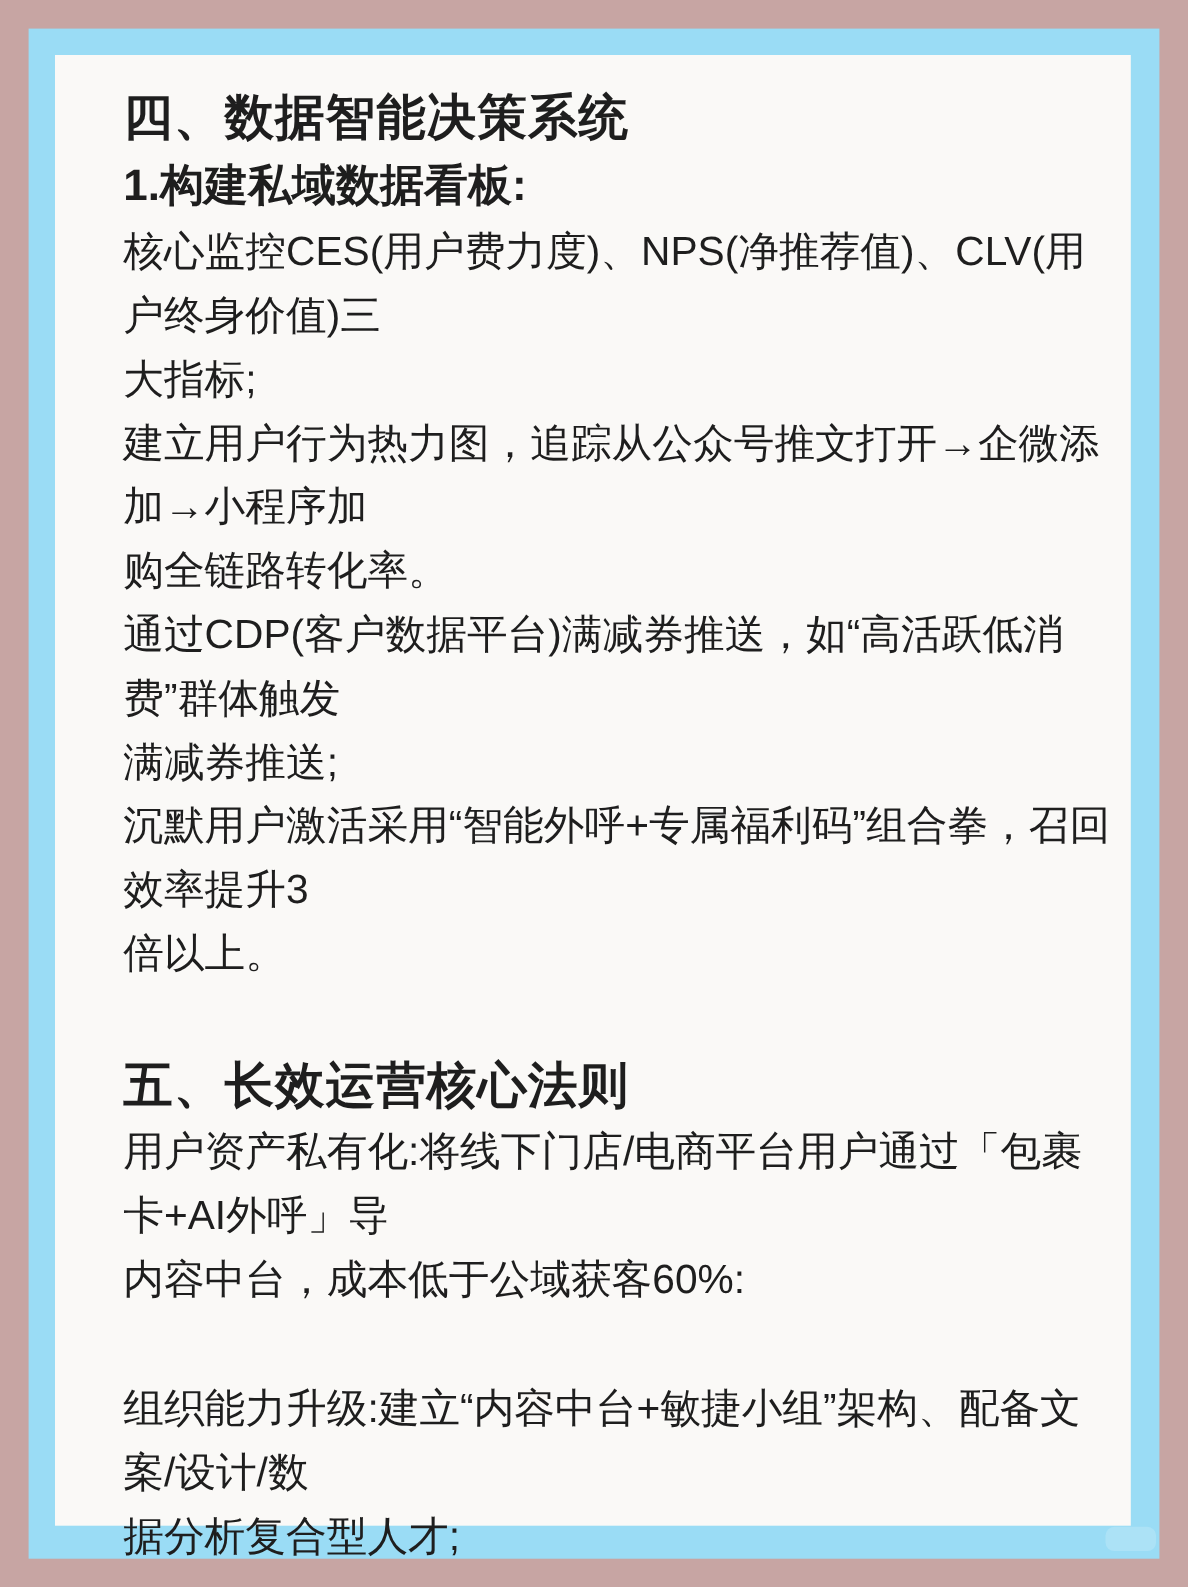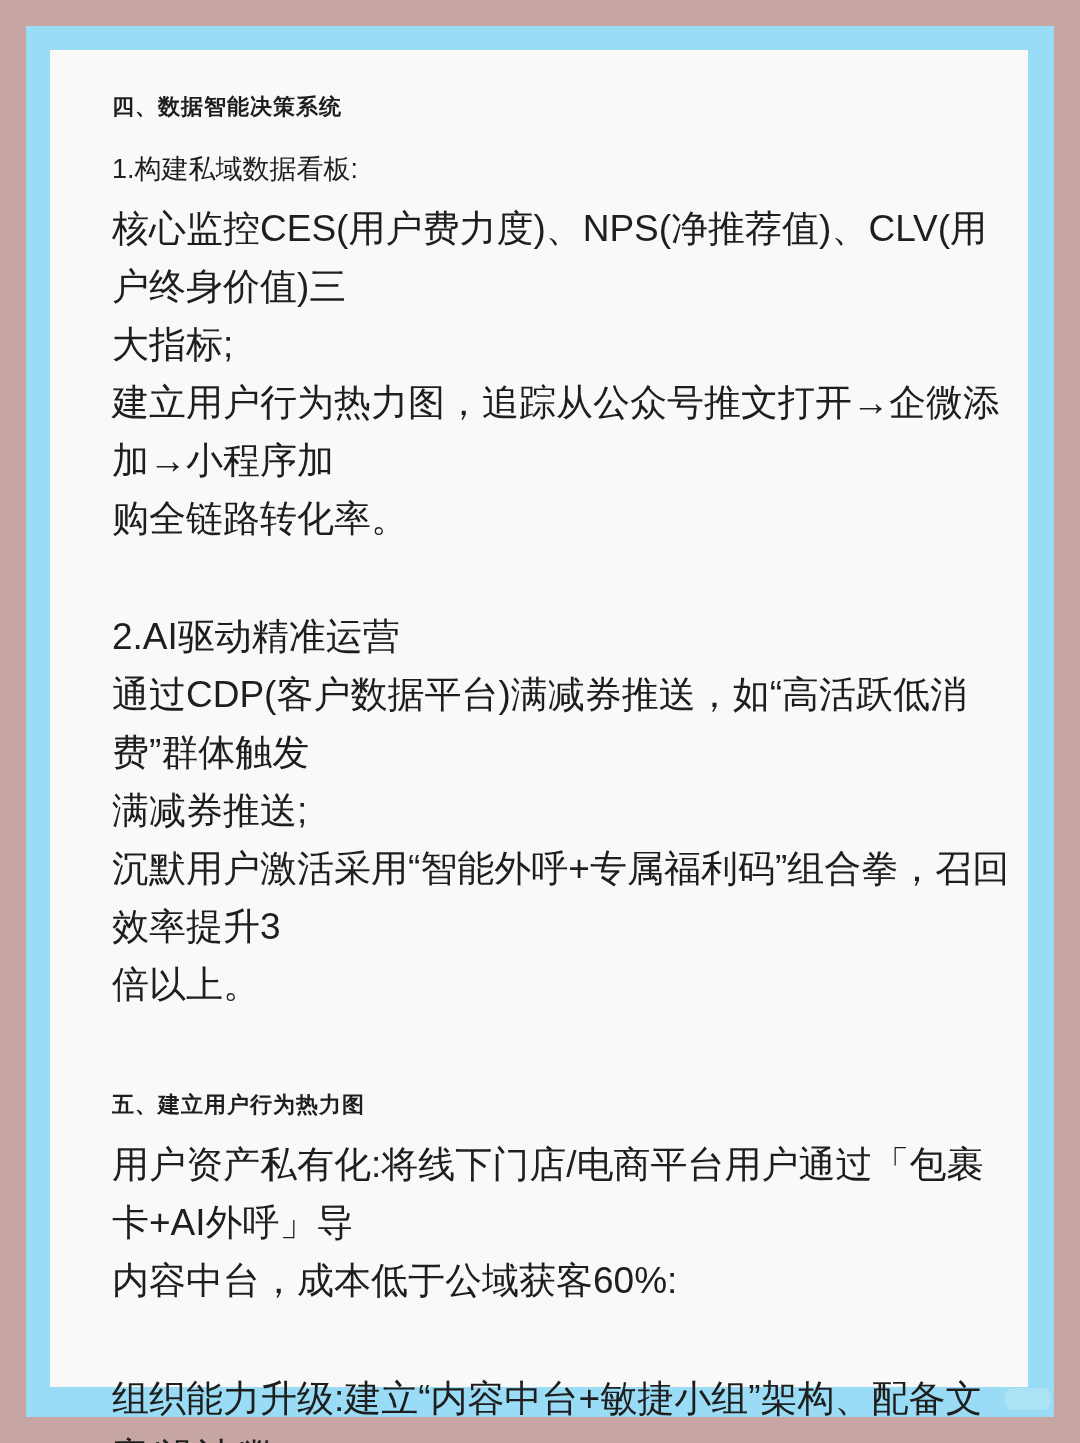--- a/index.html
+++ b/index.html
@@ -28,28 +28,28 @@
     background: var(--paper-color, #faf9f7);
   }
   .content {
     position: absolute;
     left: 62px;
     top: 26px;
     width: 900px;
     color: var(--text-color, #1e1e1e);
   }
   .block-h1 {
-    font-size: 22px;
+    font-size: 45px;
     font-weight: 700;
     line-height: 62px;
     letter-spacing: 1px;
   }
   .block-sub {
-    font-size: 27px;
-    font-weight: 400;
+    font-size: 40px;
+    font-weight: 700;
     line-height: 62px;
   }
   .block-body {
     font-size: 37px;
     font-weight: 400;
     line-height: 58px;
     white-space: pre-line;
   }
   .gap-before {
     margin-top: 60px;
@@ -73,28 +73,27 @@
 
       <div class="block-h1">四、数据智能决策系统</div>
 
       <div class="block-sub">1.构建私域数据看板:</div>
 
       <div class="block-body">核心监控CES(用户费力度)、NPS(净推荐值)、CLV(用户终身价值)三
 大指标;
 建立用户行为热力图，追踪从公众号推文打开→企微添加→小程序加
 购全链路转化率。</div>
 
-      <div class="block-body gap-before">2.AI驱动精准运营</div>
 
       <div class="block-body">通过CDP(客户数据平台)满减券推送，如“高活跃低消费”群体触发
 满减券推送;
 沉默用户激活采用“智能外呼+专属福利码”组合拳，召回效率提升3
 倍以上。</div>
 
-      <div class="block-h1 gap-before">五、建立用户行为热力图</div>
+      <div class="block-h1 gap-before">五、长效运营核心法则</div>
 
       <div class="block-body">用户资产私有化:将线下门店/电商平台用户通过「包裹卡+AI外呼」导
 内容中台，成本低于公域获客60%:</div>
 
       <div class="block-body gap-before">组织能力升级:建立“内容中台+敏捷小组”架构、配备文案/设计/数
 据分析复合型人才;</div>
 
     </div>
   </div>
 </div>

